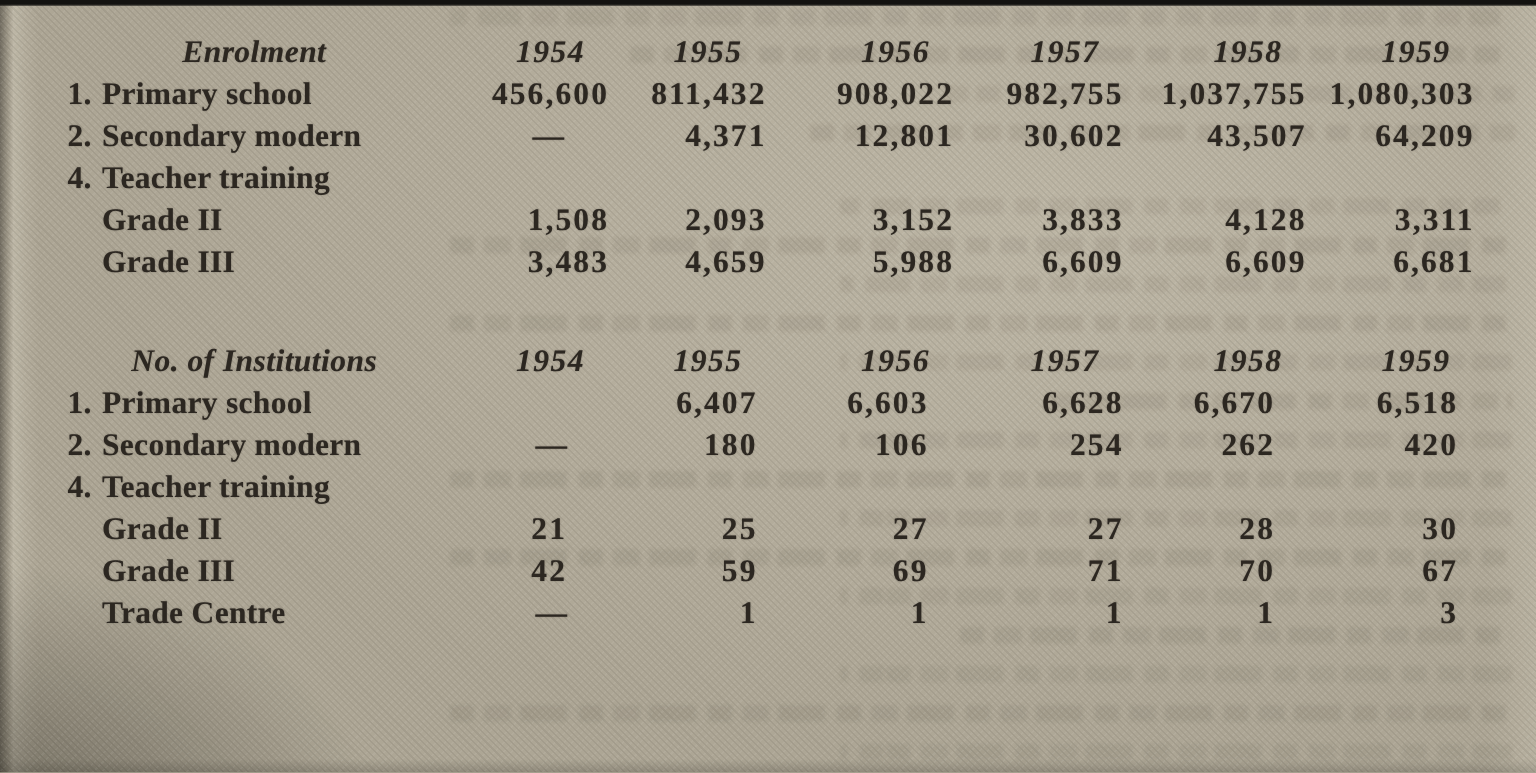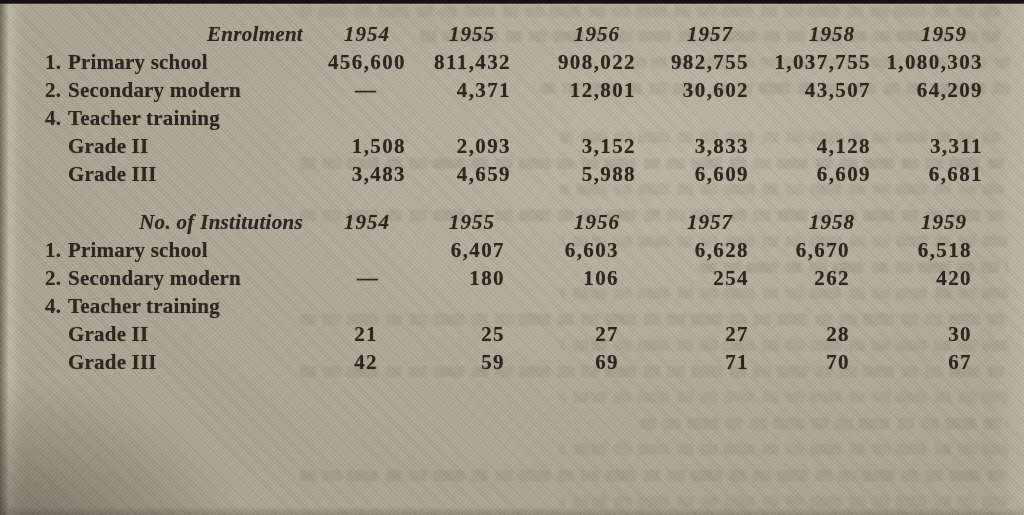--- a/index.html
+++ b/index.html
@@ -41,27 +41,27 @@
     filter:blur(1.3px);opacity:.11;
   }
   .ghost i:nth-child(odd){background-position:31px 0;opacity:.09;}
   
   .sheet{position:absolute;left:36px;top:22px;width:947px;z-index:2;}
   table{
     border-collapse:collapse;table-layout:fixed;width:947px;
     color:#2c2721;font-size:21px;font-weight:700;
     text-shadow:0 0 1px rgba(44,39,33,.45);
   }
-  #sec1{margin-top:20px;}
+  #sec1{margin-top:38px;}
   col.c-label{width:267px;}
   col.c-y0{width:103px;} col.c-y1{width:105px;} col.c-y2{width:125px;}
   col.c-y3{width:113px;} col.c-y4{width:122px;} col.c-y5{width:112px;}
   tr{height:28px;}
   th,td{padding:0;vertical-align:baseline;white-space:nowrap;}
-  th.title-cell{text-align:right;font-style:italic;font-weight:700;letter-spacing:.3px;}
+  th.title-cell{text-align:center;font-style:italic;font-weight:700;letter-spacing:.3px;}
   th.year{text-align:right;font-style:italic;padding-right:16px;letter-spacing:1px;}
   td.label-cell{text-align:left;padding-left:9px;letter-spacing:.2px;font-family:Liberation Serif, serif;}
   .row-num{display:inline-block;width:23px;}
   td.num{text-align:right;letter-spacing:1.4px;}
   td.dash{letter-spacing:0;}
   #sec0 td.dash{padding-right:30px;}
   
   #sec1 td:nth-child(2){padding-right:28px;}
   #sec1 td:nth-child(3){padding-right:6px;}
   #sec1 td:nth-child(4){padding-right:17px;}
@@ -228,15 +228,24 @@
         </tr>
         <tr>
           <td class="label-cell"><span class="row-num"></span><span class="row-label">Grade III</span></td>
           <td class="num">42</td>
           <td class="num">59</td>
           <td class="num">69</td>
           <td class="num">71</td>
           <td class="num">70</td>
           <td class="num">67</td>
         </tr>
+        <tr>
+          <td class="label-cell"><span class="row-num"></span><span class="row-label">Trade Centre</span></td>
+          <td class="num dash">—</td>
+          <td class="num">1</td>
+          <td class="num">1</td>
+          <td class="num">1</td>
+          <td class="num">1</td>
+          <td class="num">3</td>
+        </tr>
       </tbody>
     </table>
 </div>
 
 </body></html>

